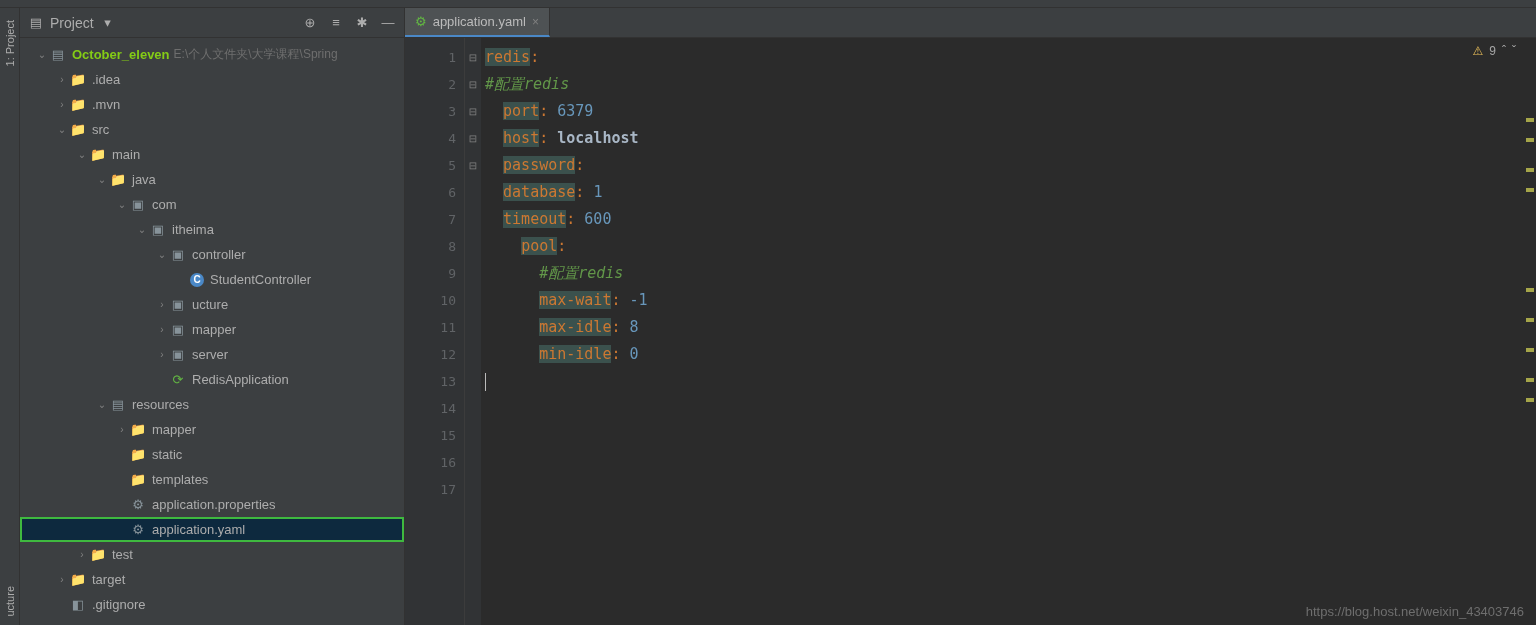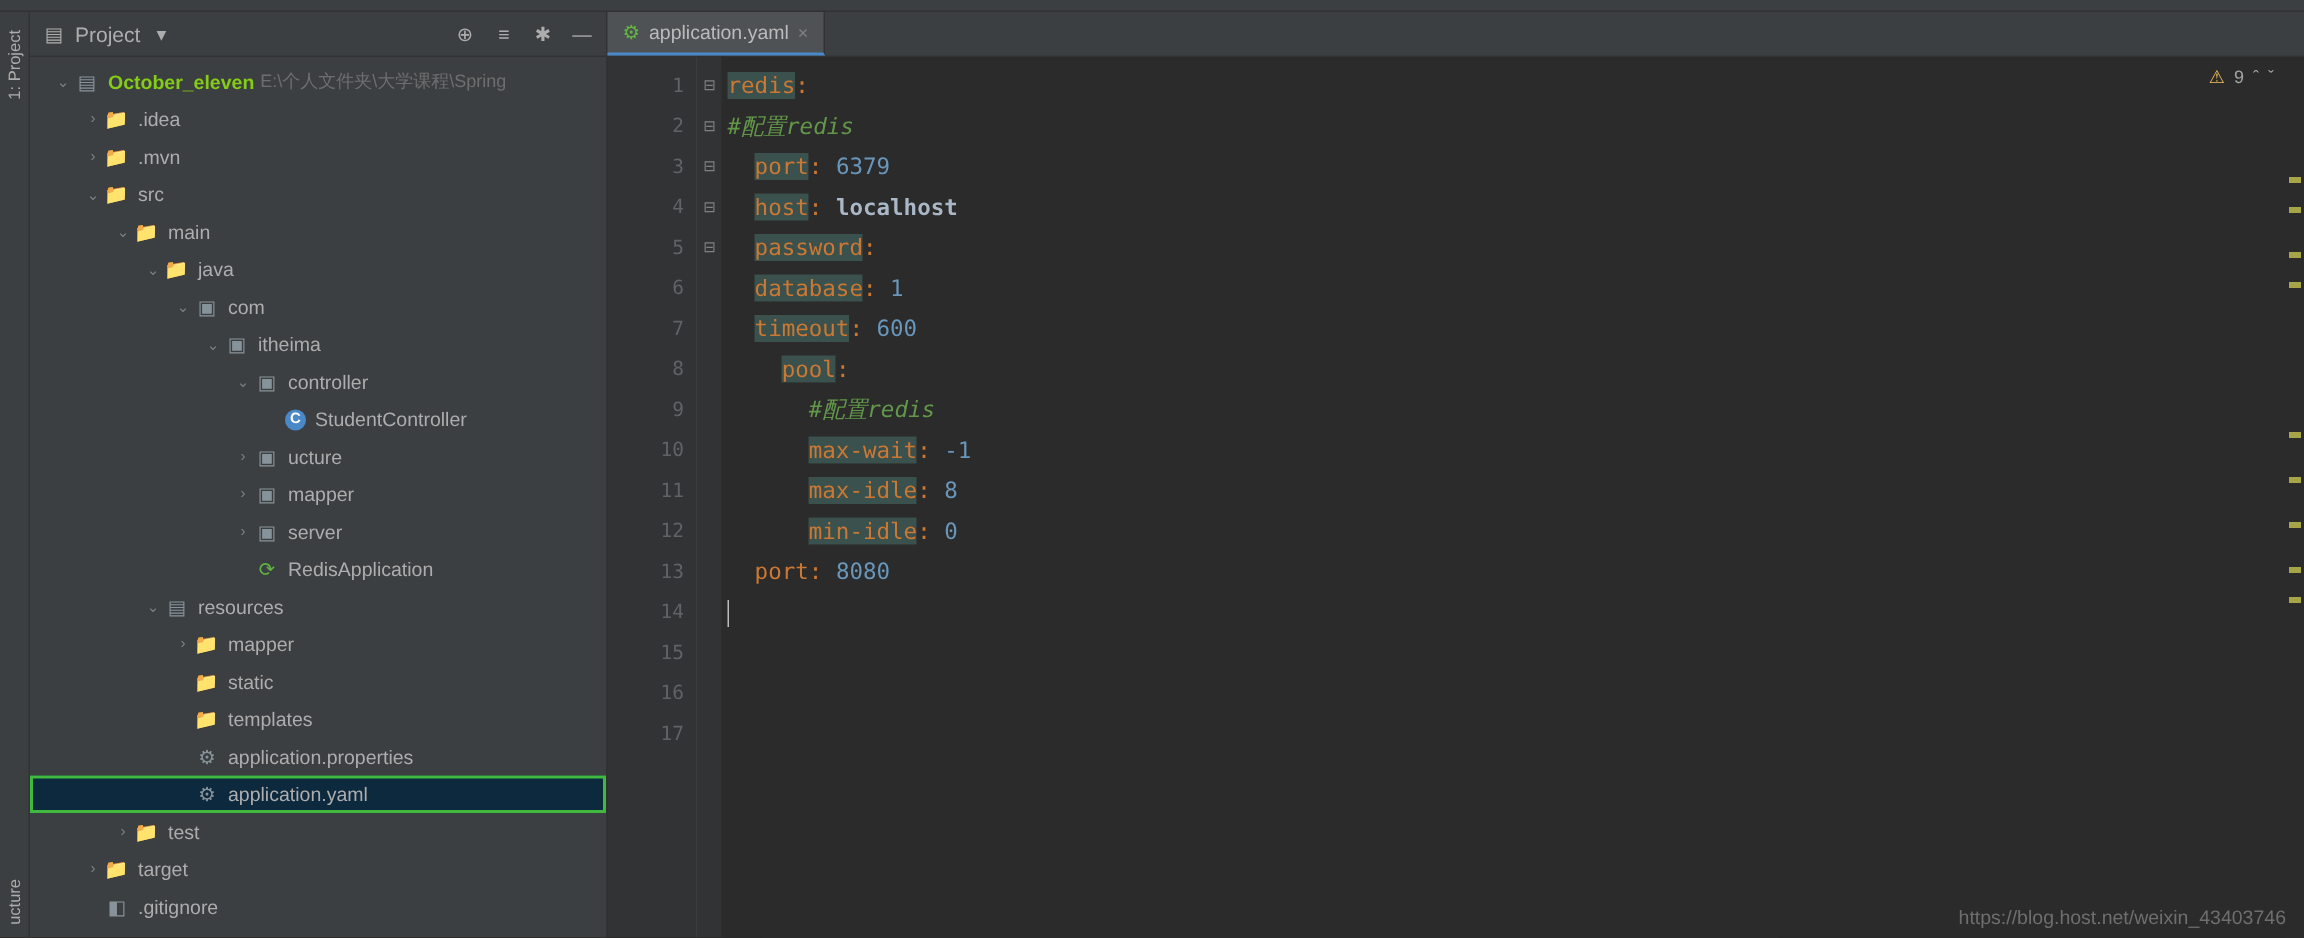--- a/index.html
+++ b/index.html
@@ -406,21 +406,20 @@
         <div class="code-line">  <span class="key hl">port</span><span class="colon">:</span> <span class="value">6379</span></div>
         <div class="code-line">  <span class="key hl">host</span><span class="colon">:</span> <span class="value str">localhost</span></div>
         <div class="code-line">  <span class="key hl">password</span><span class="colon">:</span></div>
         <div class="code-line">  <span class="key hl">database</span><span class="colon">:</span> <span class="value">1</span></div>
         <div class="code-line">  <span class="key hl">timeout</span><span class="colon">:</span> <span class="value">600</span></div>
         <div class="code-line">    <span class="key hl">pool</span><span class="colon">:</span></div>
         <div class="code-line">      <span class="comment">#配置redis</span></div>
         <div class="code-line">      <span class="key hl">max-wait</span><span class="colon">:</span> <span class="value">-1</span></div>
         <div class="code-line">      <span class="key hl">max-idle</span><span class="colon">:</span> <span class="value">8</span></div>
         <div class="code-line">      <span class="key hl">min-idle</span><span class="colon">:</span> <span class="value">0</span></div>
-        <div class="code-line">  <span class="key">port</span><span class="colon">:</span> <span class="value">8080</span></div>
         <div class="code-line"><span class="cursor"></span></div>
       </div>
       <div class="editor-status">
         <span class="warn-tri">⚠</span>
         <span>9</span>
         <span>ˆ</span>
         <span>ˇ</span>
       </div>
       <div class="editor-stripes">
         <div class="stripe" style="top:50px"></div>

